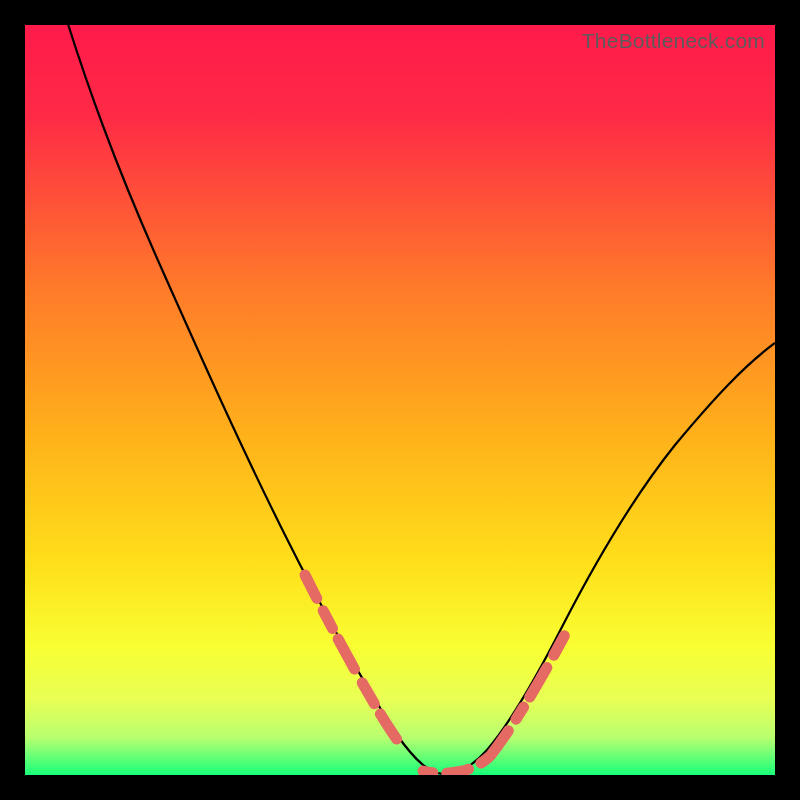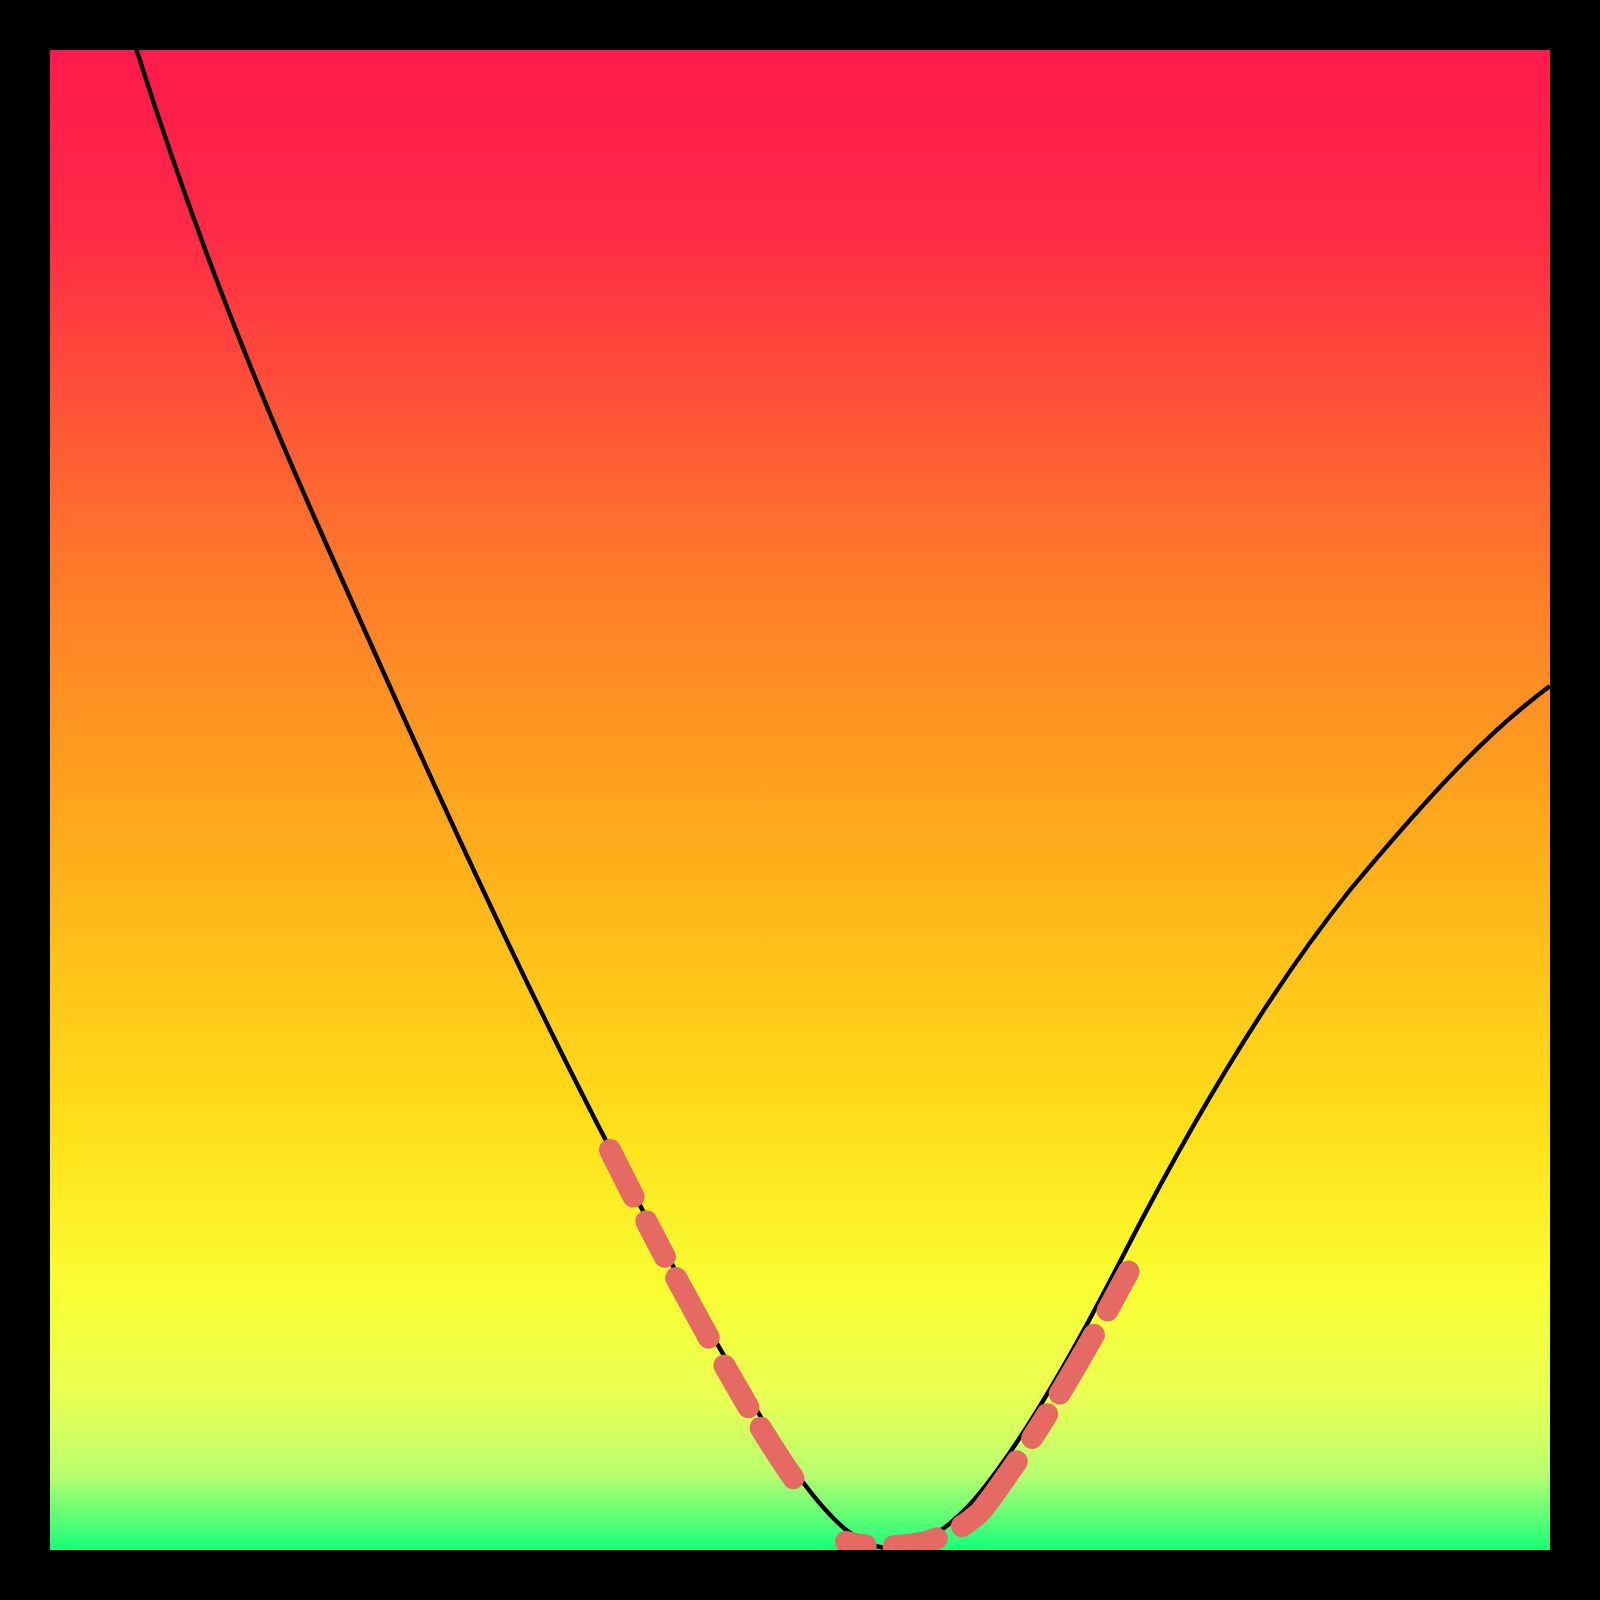--- a/index.html
+++ b/index.html
@@ -76,13 +76,14 @@
 
     <path fill="none" stroke="#e46a63" stroke-width="11" stroke-linecap="round" stroke-dasharray="10 14 22 14 18 12 24 900" d="M 398 746
              C 410 749, 424 749, 438 746
              C 448 743, 456 739, 464 732"></path>
 
     <path fill="none" stroke="#e46a63" stroke-width="11" stroke-linecap="round" stroke-dasharray="30 14 14 12 34 14 22 900" d="M 466 730
              C 486 704, 508 668, 530 628
              C 544 602, 556 580, 566 562"></path>
   </svg>
 
+  <div class="watermark">TheBottleneck.com</div>
 </div>
 
 </body></html>

